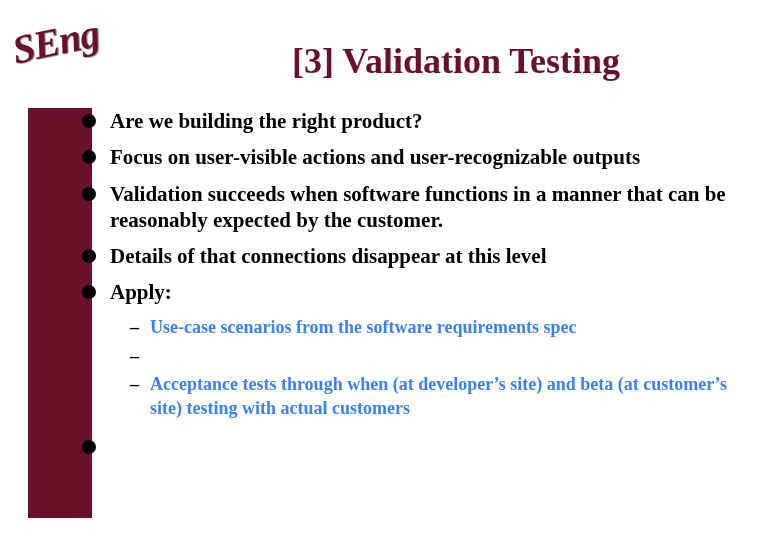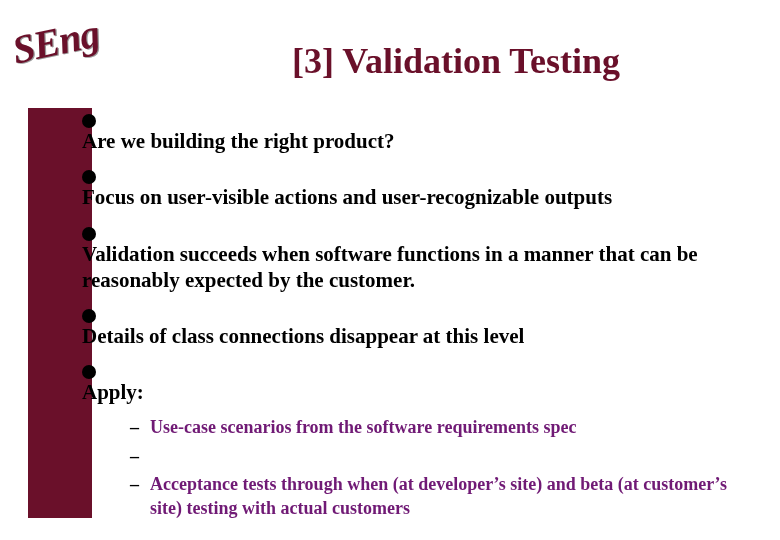--- a/index.html
+++ b/index.html
@@ -37,21 +37,20 @@
   .content {
     position: absolute;
     left: 82px;
     top: 108px;
     right: 30px;
   }
   .bullet-row {
     display: flex;
     align-items: flex-start;
     margin-bottom: 10px;
-    flex-direction: column;
   }
   .bullet {
     width: 14px; height: 14px;
     border-radius: 50%;
     background: #000;
     flex-shrink: 0;
     margin-top: 6px;
     margin-right: 14px;
   }
   .bullet-text {
@@ -71,21 +70,21 @@
     flex-shrink: 0;
     font-size: 18px;
     font-weight: bold;
     color: #000;
     margin-right: 6px;
     line-height: 1.25;
   }
   .sub-text {
     font-size: 18px;
     font-weight: bold;
-    color: #701a75;
+    color: #3b82f6;
     line-height: 1.3;
   }
   .gap { height: 8px; }
 </style>
 </head>
 <body>
 
 <div class="slide">
 
   <div class="logo">SEng</div>
@@ -106,21 +105,21 @@
       <div class="bullet-text">Focus on user-visible actions and user-recognizable outputs</div>
     </div>
 
     <div class="bullet-row">
       <div class="bullet"></div>
       <div class="bullet-text">Validation succeeds when software functions in a manner that can be reasonably expected by the customer.</div>
     </div>
 
     <div class="bullet-row">
       <div class="bullet"></div>
-      <div class="bullet-text">Details of class connections disappear at this level</div>
+      <div class="bullet-text">Details of that connections disappear at this level</div>
     </div>
 
     <div class="bullet-row">
       <div class="bullet"></div>
       <div class="bullet-text">Apply:</div>
     </div>
 
     <div class="sub-row">
       <div class="dash">–</div>
       <div class="sub-text">Use-case scenarios from the software requirements spec</div>

